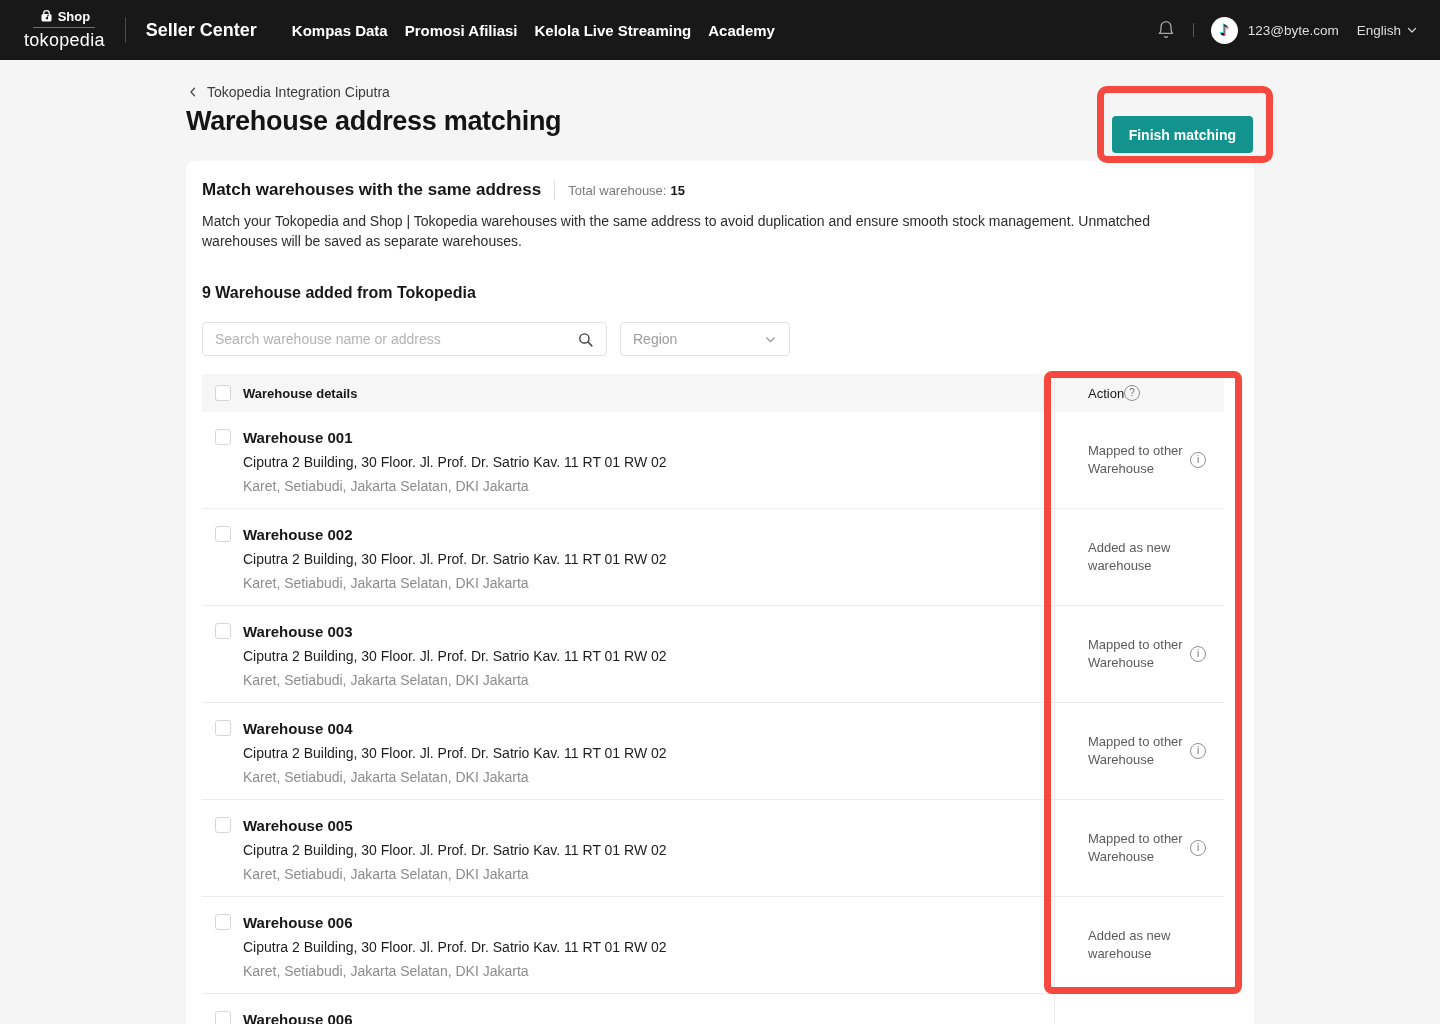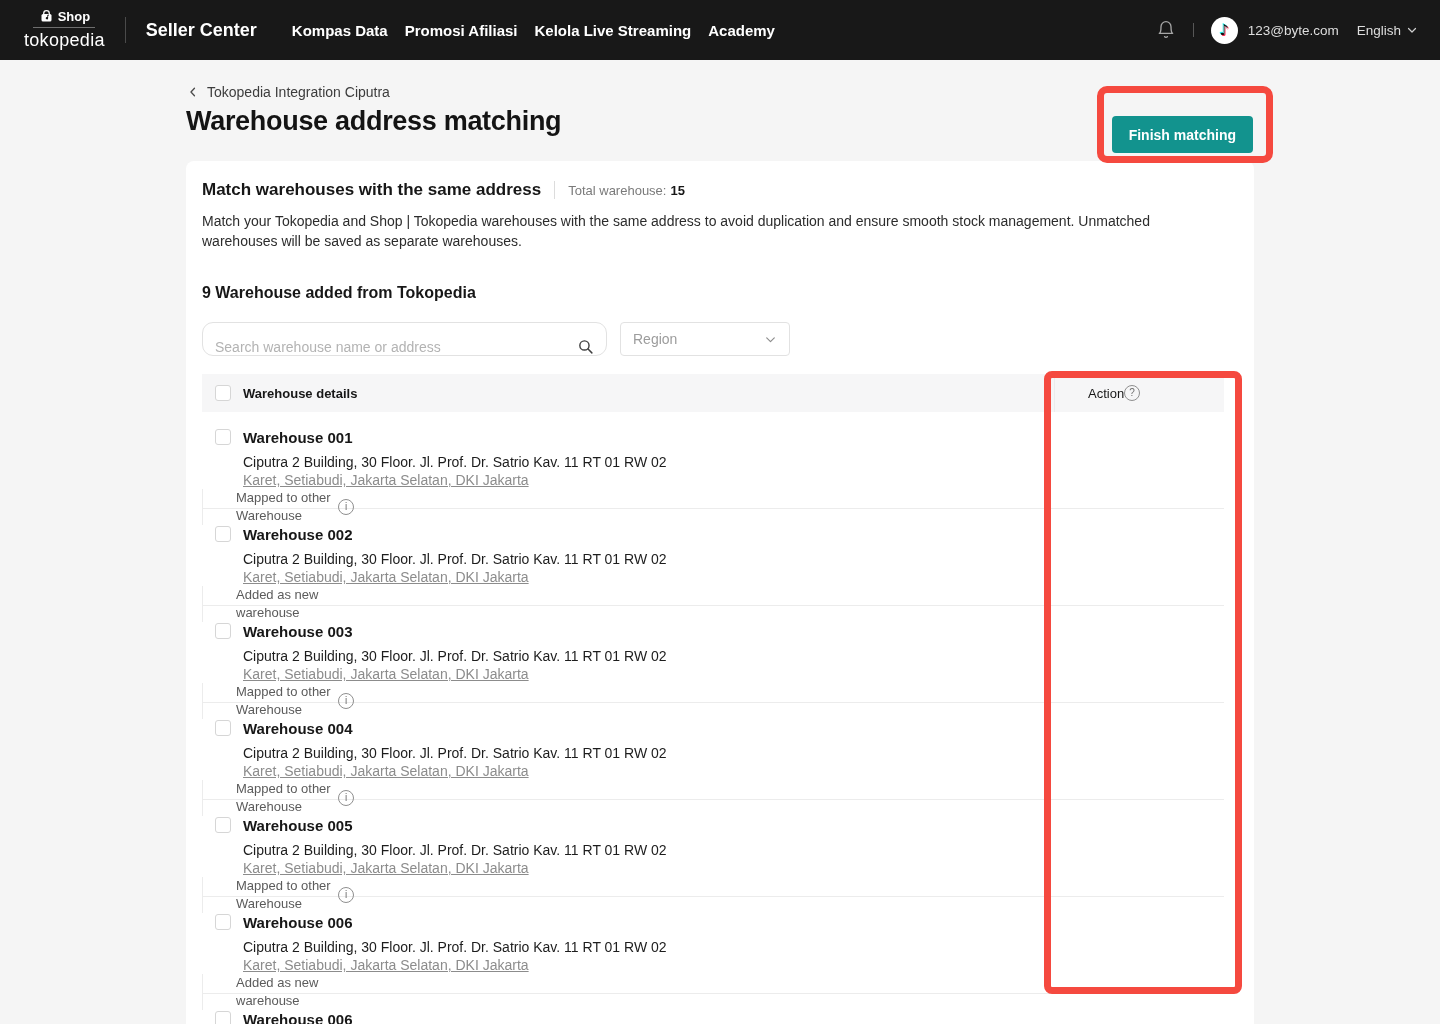--- a/index.html
+++ b/index.html
@@ -36,41 +36,41 @@
   .card { margin-top:24px; background:#fff; border-radius:8px; padding:19px 30px 0 16px; height:940px; }
   .sec-head { display:flex; align-items:center; }
   .sec-title { font-size:17px; font-weight:700; color:#171717; }
   .sec-div { width:1px; height:18px; background:#dcdcdc; margin:0 13px; }
   .total-label { font-size:13px; color:#7a7a7a; }
   .total-value { font-size:13px; color:#171717; font-weight:600; margin-left:4px; }
   .desc { margin-top:11px; font-size:14px; line-height:20px; color:#2c2c2c; max-width:1000px; }
   .list-title { margin-top:33px; font-size:16px; font-weight:700; color:#171717; }
 
   .filters { margin-top:20px; display:flex; gap:13px; }
-  .search { width:405px; height:34px; border:1px solid #e2e2e2; border-radius:11px; background:#fff; display:flex; align-items:flex-end; padding:0 12px; }
+  .search { width:405px; height:34px; border:1px solid #e2e2e2; border-radius:4px; background:#fff; display:flex; align-items:center; padding:0 12px; }
   .search input { flex:1; border:none; outline:none; font-size:14px; color:#171717; font-family:inherit; background:transparent; }
   .search input::placeholder { color:#b3b3b3; }
   .region { width:170px; height:34px; border:1px solid #e2e2e2; border-radius:4px; background:#fff; display:flex; align-items:center; justify-content:space-between; padding:0 12px; font-size:14px; color:#9c9c9c; cursor:pointer; }
 
   
   .table { margin-top:18px; }
   .thead { height:38px; background:#f6f6f7; display:flex; }
   .cell-details { flex:1; display:flex; align-items:center; padding-left:13px; }
   .cb { width:16px; height:16px; border:1.5px solid #d6d6d6; border-radius:3px; background:#fff; flex:none; cursor:pointer; }
   .th-label { margin-left:12px; font-size:13px; font-weight:600; color:#171717; }
   .cell-action { width:170px; flex:none; border-left:1px solid #ececec; display:flex; align-items:center; padding:0 18px 0 33px; }
   .thead .cell-action { font-size:13px; font-weight:500; color:#171717; }
   .circle-ic { width:16px; height:16px; border:1.2px solid #8f8f8f; border-radius:50%; color:#6f6f6f; font-size:10px; font-style:normal;
                display:flex; align-items:center; justify-content:center; flex:none; cursor:pointer; line-height:1; }
-  .trow { display:flex; height:97px; border-bottom:1px solid #ececec;flex-direction:column; }
+  .trow { display:flex; height:97px; border-bottom:1px solid #ececec; }
   .trow .cell-details { align-items:flex-start; padding-top:17px; }
   .rdet { margin-left:12px; }
   .rname { font-size:15px; font-weight:700; color:#171717; line-height:18px; }
   .raddr { margin-top:6px; font-size:14px; color:#1d1d1d; line-height:18px; }
-  .rregion { font-size:14px; color:#8c8c8c; line-height:18px;text-decoration:underline; }
+  .rregion { margin-top:6px; font-size:14px; color:#8c8c8c; line-height:18px; }
   .atext { flex:1; font-size:13px; line-height:18px; color:#5b5b5b; }
   .info-icon { margin-left:6px; }
 
   
   .annot { position:absolute; border:7px solid #F5493F; pointer-events:none; z-index:50; }
   .annot-btn { left:1097px; top:86px; width:176px; height:77px; border-radius:10px; }
   .annot-col { left:1044px; top:371px; width:198px; height:623px; border-radius:8px; }
 </style>
 </head>
 <body>

